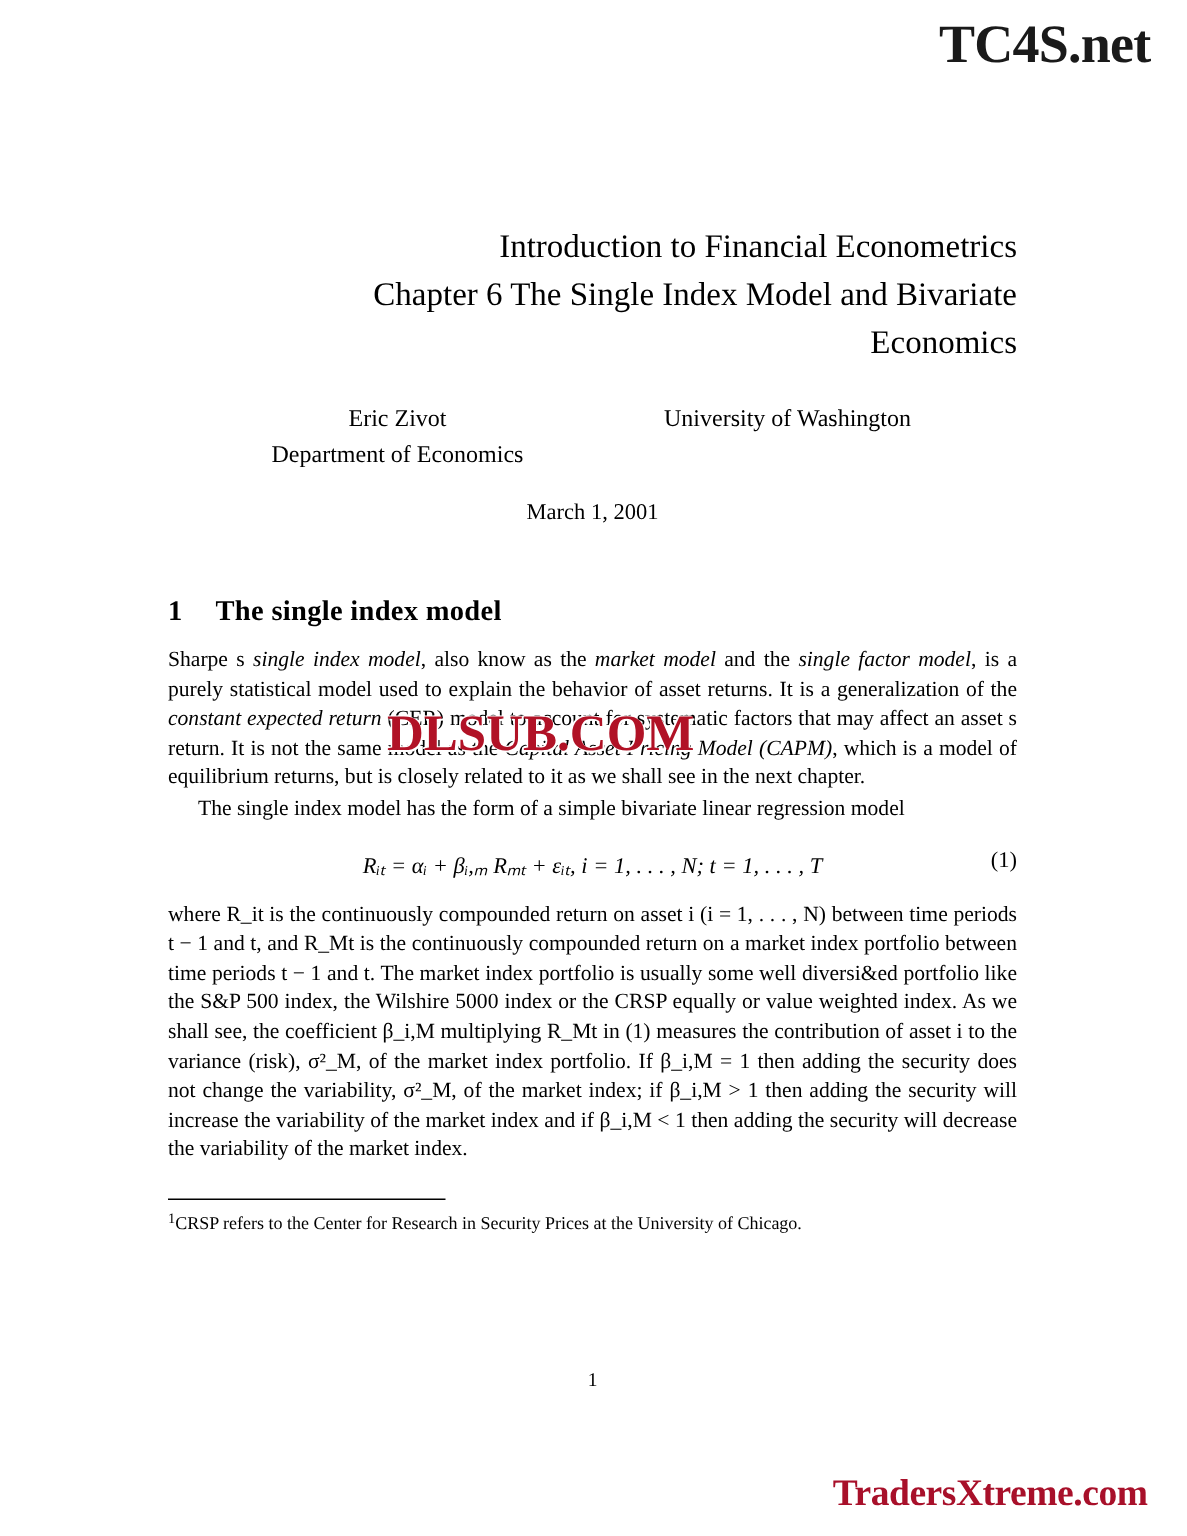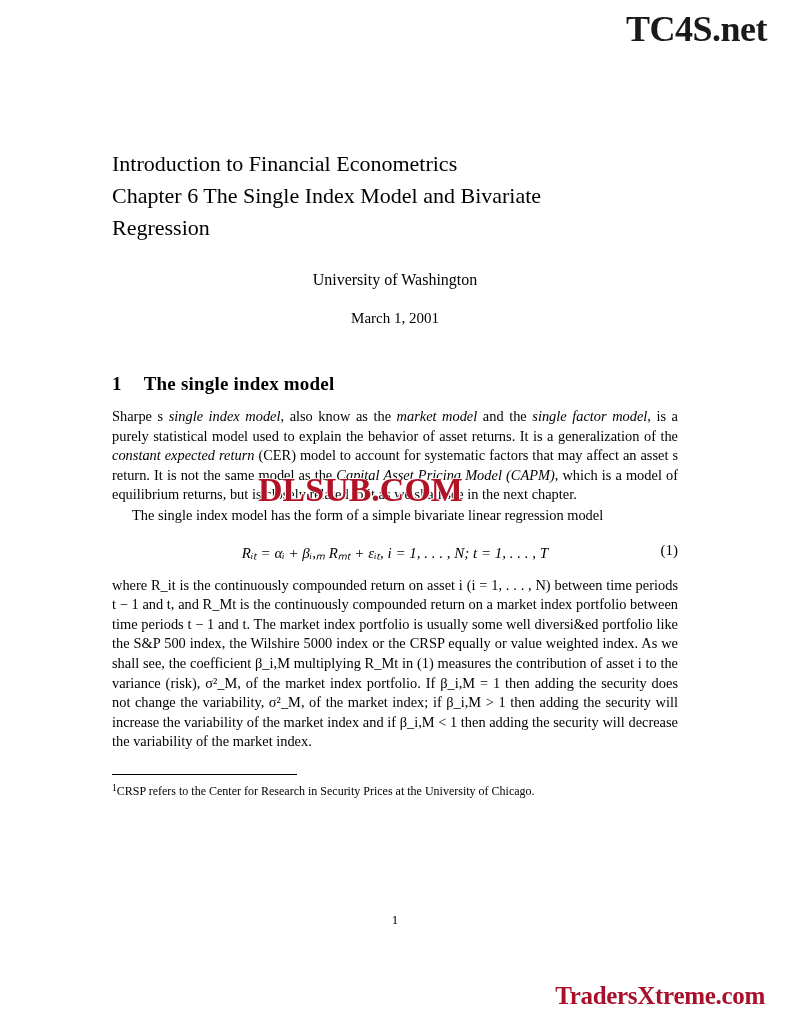--- a/index.html
+++ b/index.html
@@ -59,21 +59,21 @@
 
   
   .doc {
     position: absolute;
     left: 112px;
     top: 0;
     width: 566px;
   }
 
   .title {
-    text-align: left;
+    text-align: right;
     font-size: 22px;
     line-height: 32px;
     margin-top: 148px;
   }
   .title div { white-space: nowrap; }
   .title .l3 { }
 
   .authors {
     margin-top: 24px;
     font-size: 16px;
@@ -157,24 +157,28 @@
 
 <div class="page">
 
   <div class="wm-top">TC4S.net</div>
 
   <div class="doc">
 
     <div class="title">
       <div class="l1">Introduction to Financial Econometrics</div>
       <div class="l2">Chapter 6  The Single Index Model and Bivariate</div>
-      <div class="l3">Regression</div>
+      <div class="l3">Economics</div>
     </div>
 
     <div class="authors">
+      <div class="author-block">
+        <div>Eric Zivot</div>
+        <div>Department of Economics</div>
+      </div>
       <div class="author-block right">
         <div>University of Washington</div>
       </div>
     </div>
 
     <div class="date">March 1, 2001</div>
 
     <h2 class="section">
       <span class="num">1</span><span>The single index model</span>
     </h2>

